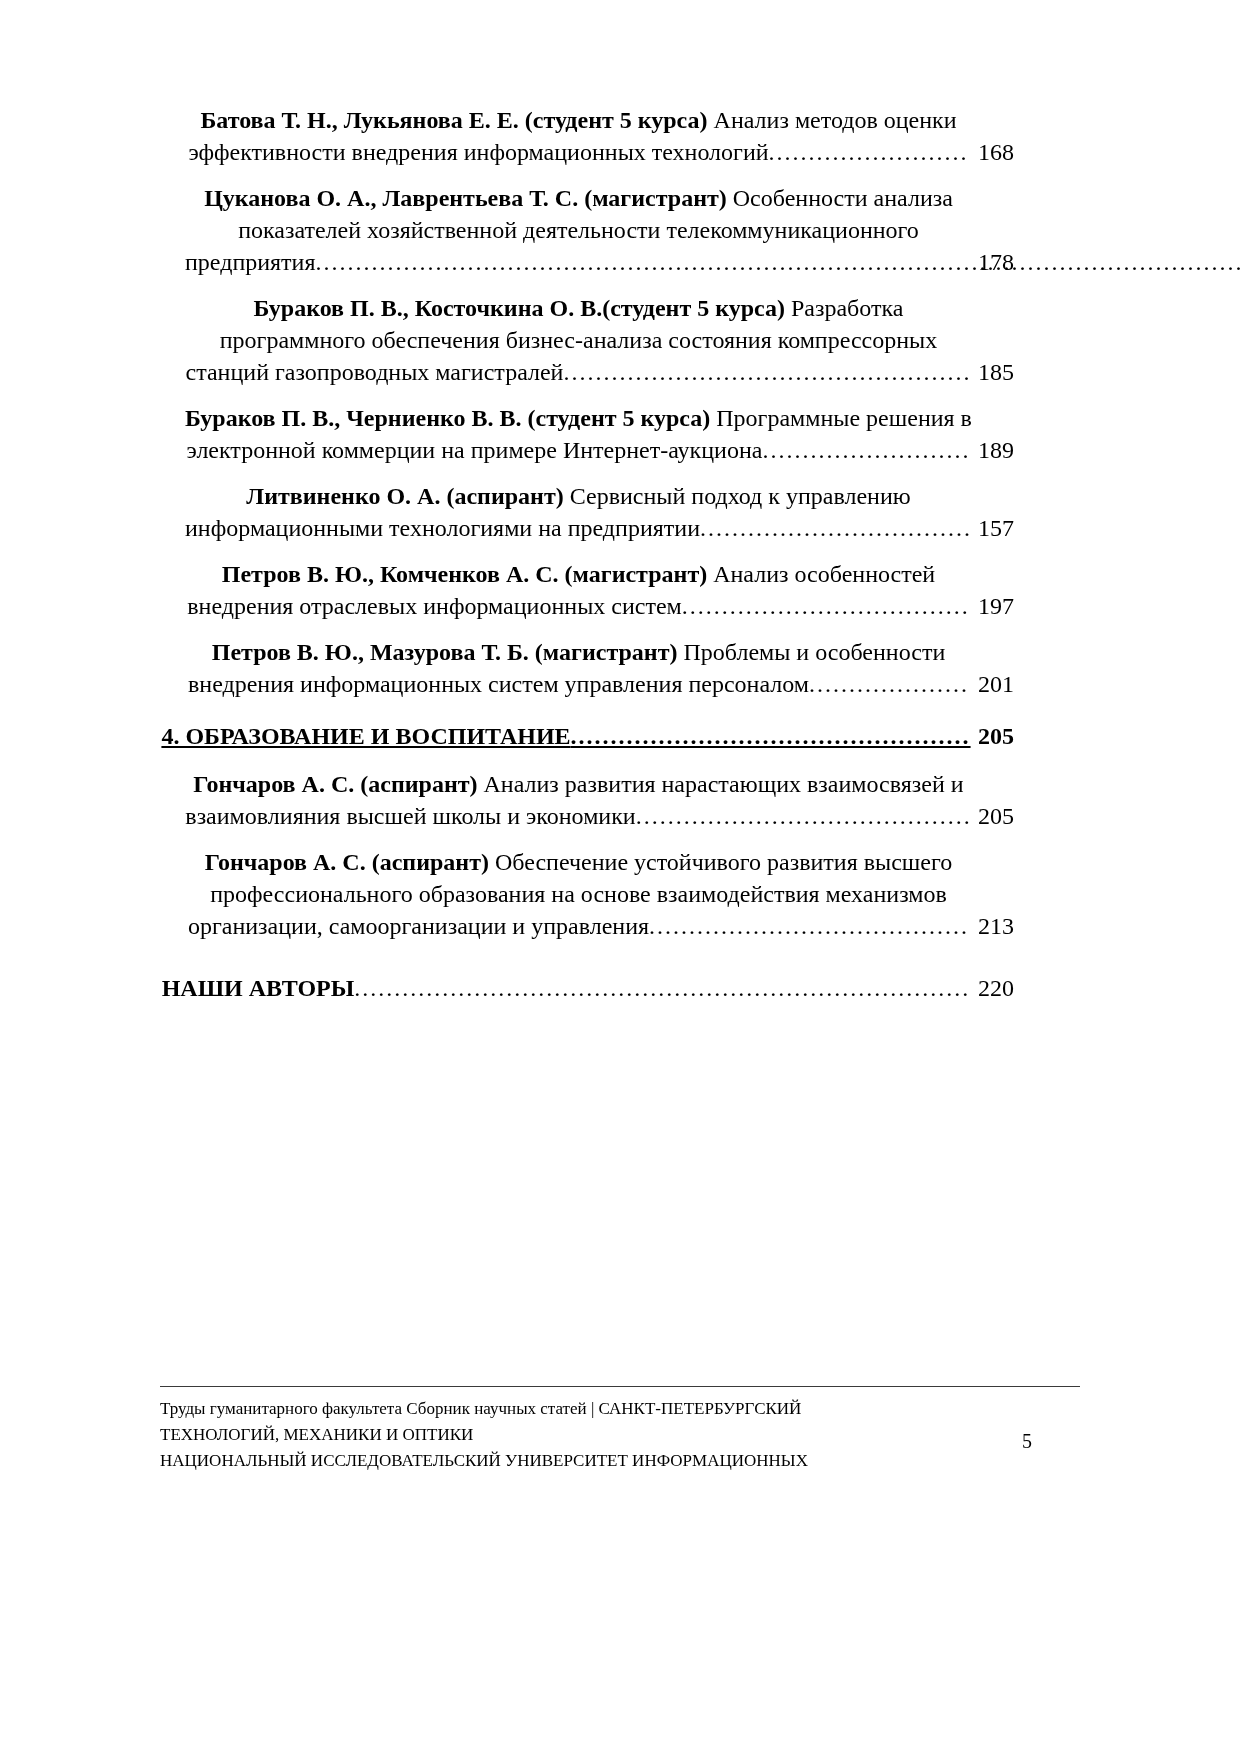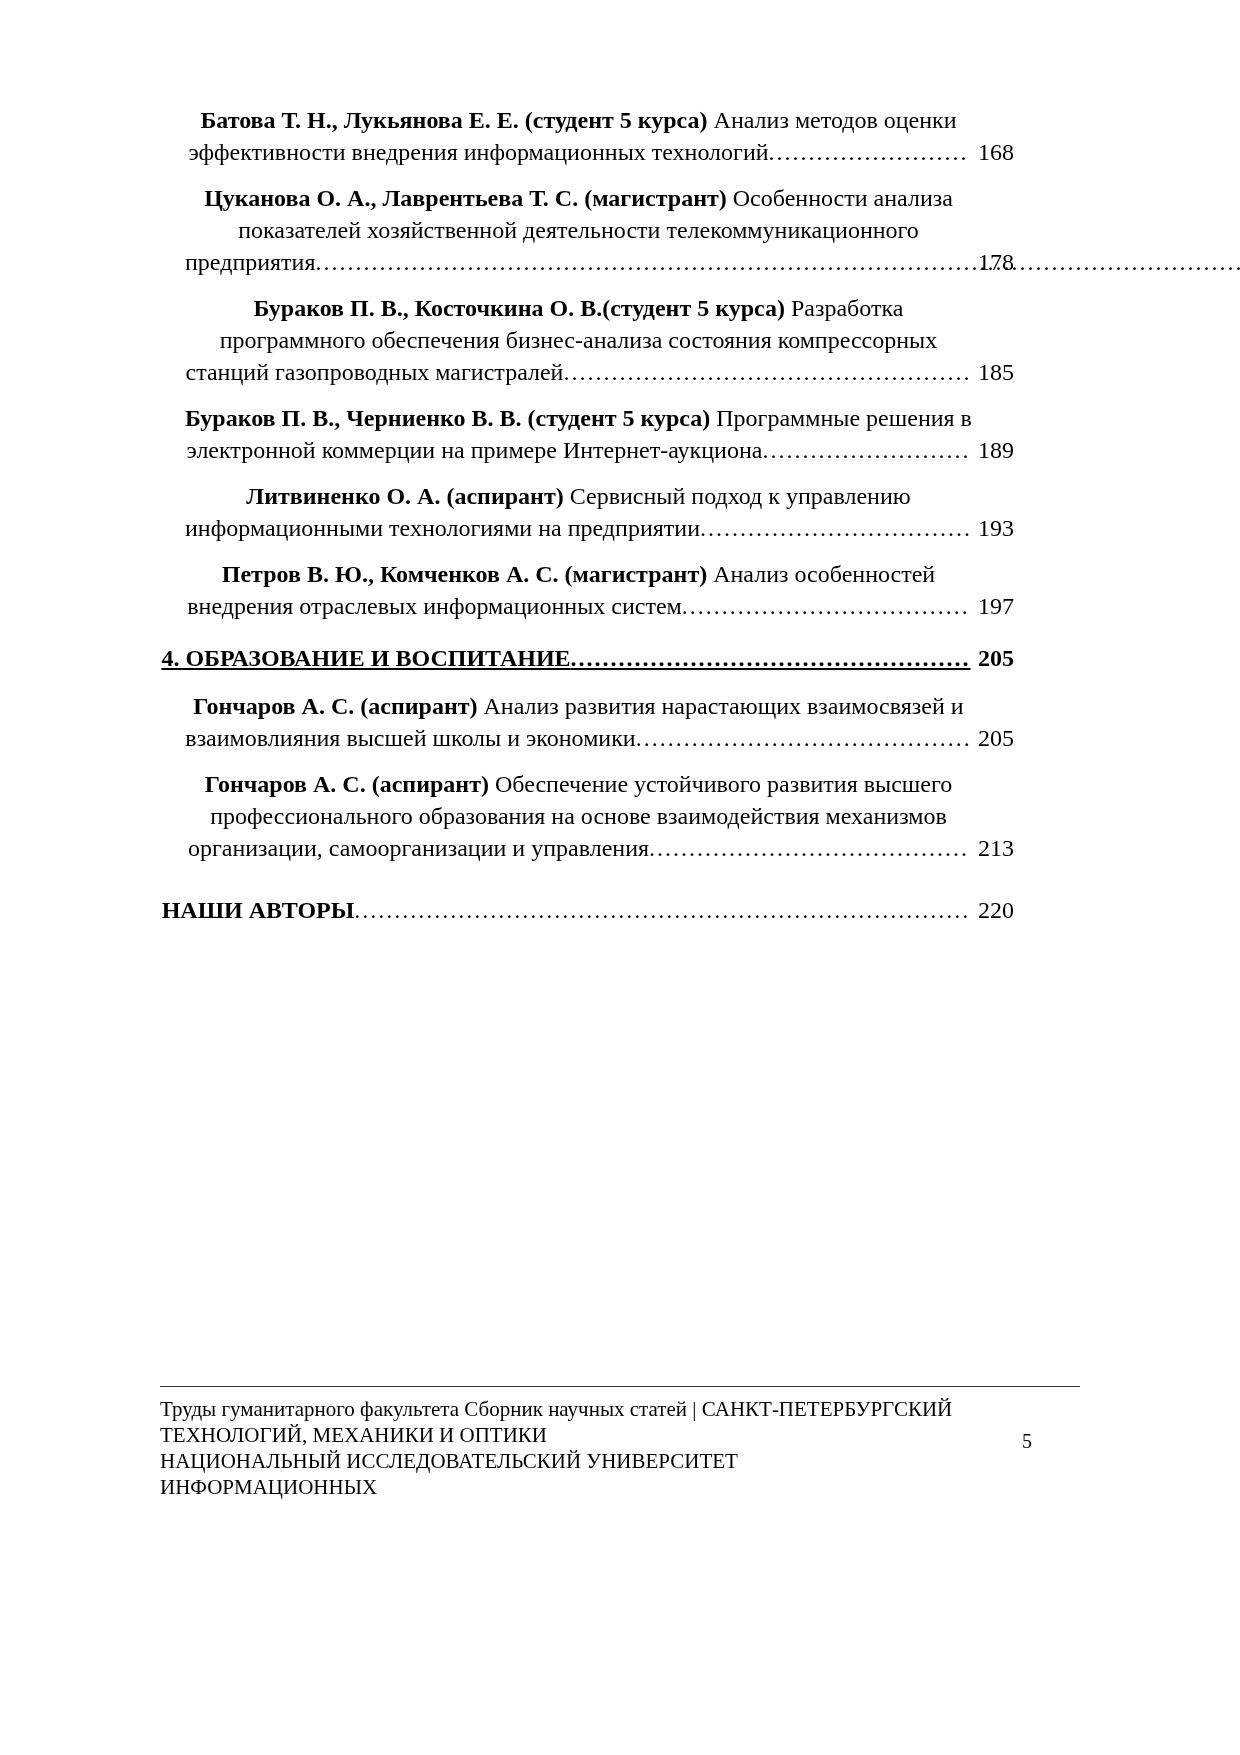--- a/index.html
+++ b/index.html
@@ -46,21 +46,21 @@
     width: 920px;
   }
   .footer-rule {
     border-top: 1px solid #3a3a3a;
     width: 920px;
     height: 0;
     margin-bottom: 9px;
   }
   .footer-text {
     width: 800px;
-    font-size: 21px;
+    font-size: 17px;
     line-height: 26px;
   }
   .footer-page {
     position: absolute;
     left: 862px;
     top: 44px;
     font-size: 20px;
   }
 </style>
 </head>
@@ -71,24 +71,25 @@
   <div class="toc">
 
     <p class="toc-entry indent"><span class="bold">Батова Т. Н., Лукьянова Е. Е. (студент 5 курса)</span> <span>Анализ методов оценки эффективности внедрения информационных технологий</span><span class="dots">.........................</span><span class="pagenum">168</span></p>
 
     <p class="toc-entry indent"><span class="bold">Цуканова О. А., Лаврентьева Т. С. (магистрант)</span> <span>Особенности анализа показателей хозяйственной деятельности телекоммуникационного предприятия</span><span class="dots">............................................................................................................................................................................................................................................................................................................</span><span class="pagenum">178</span></p>
 
     <p class="toc-entry indent"><span class="bold">Бураков П. В., Косточкина О. В.(студент 5 курса)</span> <span>Разработка программного обеспечения бизнес-анализа состояния компрессорных станций газопроводных магистралей</span><span class="dots">...................................................</span><span class="pagenum">185</span></p>
 
     <p class="toc-entry indent"><span class="bold">Бураков П. В., Черниенко В. В. (студент 5 курса)</span> <span>Программные решения в электронной коммерции на примере Интернет-аукциона</span><span class="dots">..........................</span><span class="pagenum">189</span></p>
 
-    <p class="toc-entry indent"><span class="bold">Литвиненко О. А. (аспирант)</span> <span>Сервисный подход к управлению информационными технологиями на предприятии</span><span class="dots">..................................</span><span class="pagenum">193</span></p>
+    <p class="toc-entry indent"><span class="bold">Литвиненко О. А. (аспирант)</span> <span>Сервисный подход к управлению информационными технологиями на предприятии</span><span class="dots">..................................</span><span class="pagenum">157</span></p>
 
     <p class="toc-entry indent"><span class="bold">Петров В. Ю., Комченков А. С. (магистрант)</span> <span>Анализ особенностей внедрения отраслевых информационных систем</span><span class="dots">....................................</span><span class="pagenum">197</span></p>
 
+    <p class="toc-entry indent"><span class="bold">Петров В. Ю., Мазурова Т. Б. (магистрант)</span> <span>Проблемы и особенности внедрения информационных систем управления персоналом</span><span class="dots">....................</span><span class="pagenum">201</span></p>
 
     <p class="toc-entry section"><span class="bold">4. ОБРАЗОВАНИЕ И ВОСПИТАНИЕ</span><span class="dots bold">..................................................</span><span class="pagenum bold">205</span></p>
 
     <p class="toc-entry indent"><span class="bold">Гончаров А. С. (аспирант)</span> <span>Анализ развития нарастающих  взаимосвязей и взаимовлияния высшей школы и экономики</span><span class="dots">..........................................</span><span class="pagenum">205</span></p>
 
     <p class="toc-entry indent"><span class="bold">Гончаров А. С. (аспирант)</span> <span>Обеспечение устойчивого развития высшего профессионального образования на основе взаимодействия механизмов организации, самоорганизации и управления</span><span class="dots">........................................</span><span class="pagenum">213</span></p>
 
     <p class="toc-entry backmatter"><span class="bold">НАШИ АВТОРЫ</span><span class="dots">.............................................................................</span><span class="pagenum">220</span></p>
 
   </div>

